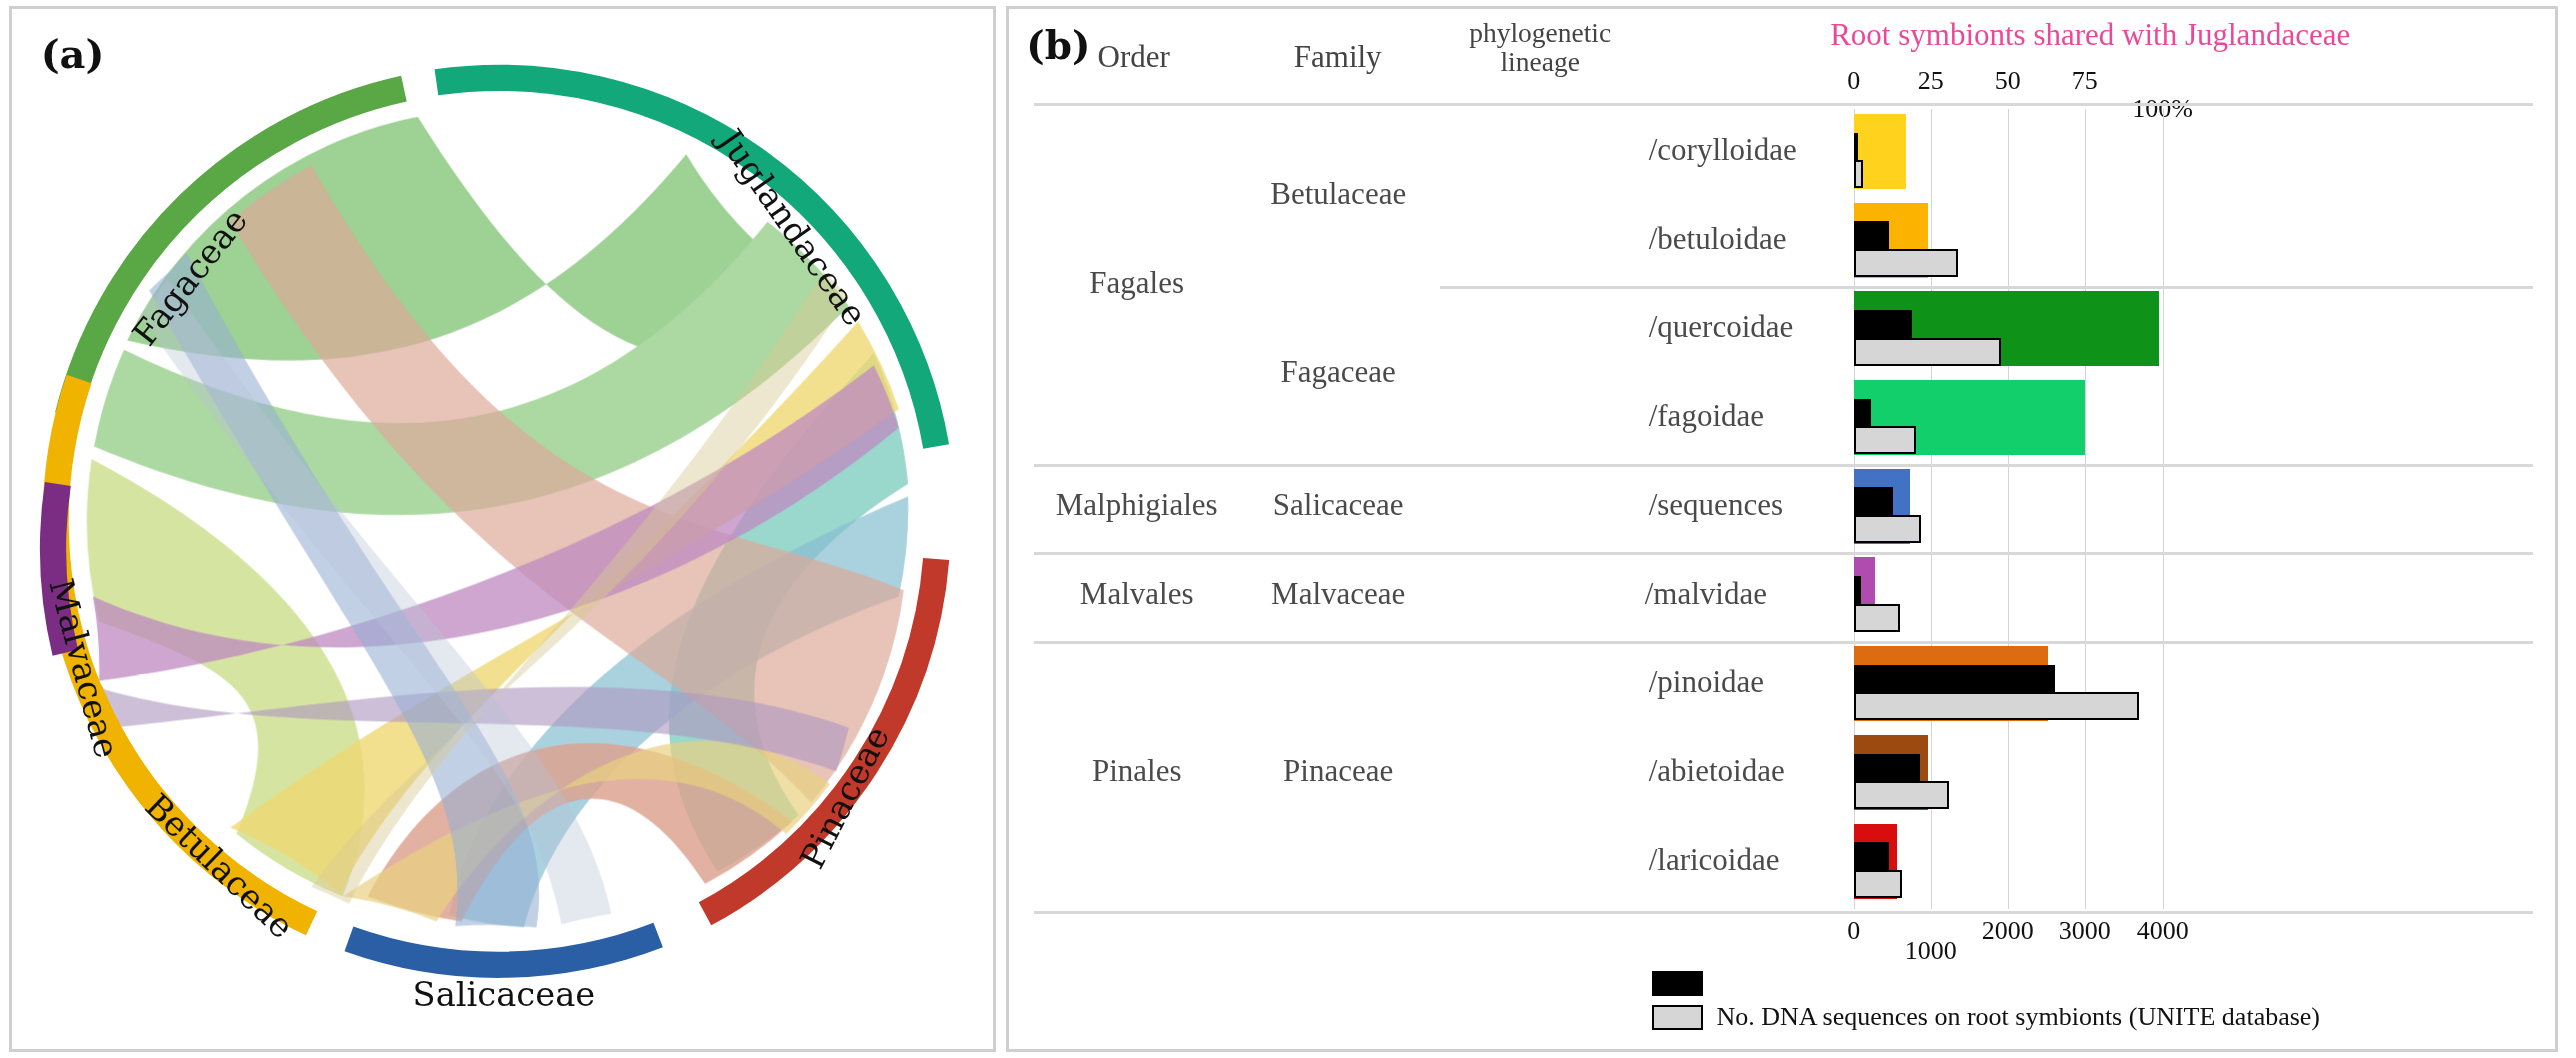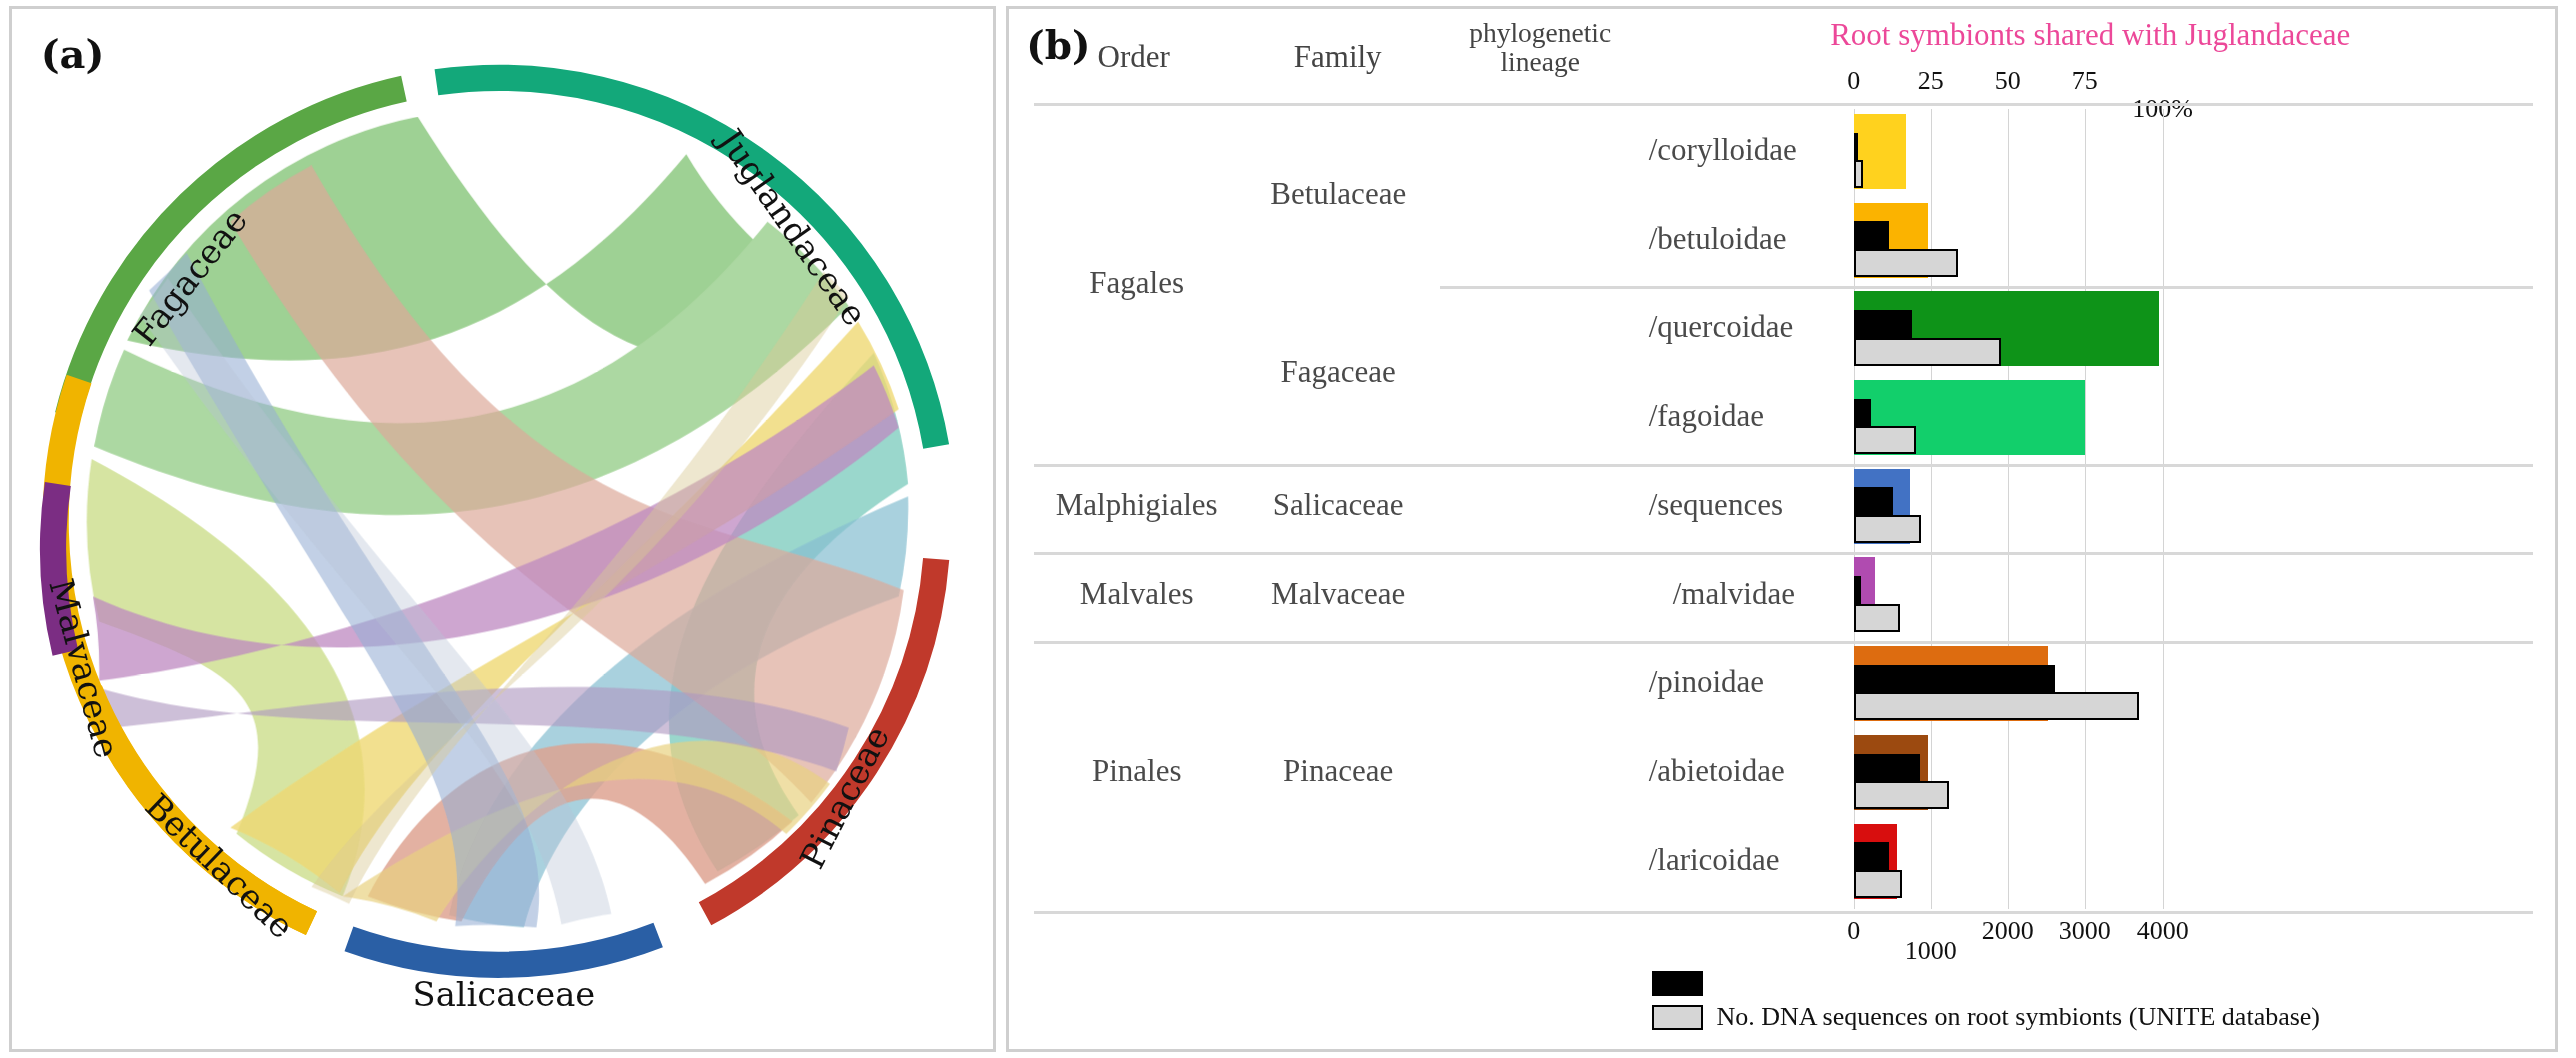--- a/index.html
+++ b/index.html
@@ -205,21 +205,21 @@
           <div style="position: absolute; left: 845px; top: 301px; height: 27.5px; width: 58px; background: rgb(0, 0, 0);"></div>
           <div class="bar-dna" style="position: absolute; left: 845px; top: 329px; height: 27.5px; width: 147px;"></div>
           <div class="lineage-txt" style="position: absolute; left: 640px; top: 389px;">/fagoidae</div>
           <div style="position: absolute; left: 845px; top: 371px; height: 75px; width: 231px; background: rgb(18, 207, 107);"></div>
           <div style="position: absolute; left: 845px; top: 390px; height: 27.5px; width: 17px; background: rgb(0, 0, 0);"></div>
           <div class="bar-dna" style="position: absolute; left: 845px; top: 417px; height: 27.5px; width: 62px;"></div>
           <div class="lineage-txt" style="position: absolute; left: 640px; top: 478px;">/sequences</div>
           <div style="position: absolute; left: 845px; top: 460px; height: 75px; width: 56px; background: rgb(66, 114, 196);"></div>
           <div style="position: absolute; left: 845px; top: 478px; height: 27.5px; width: 39px; background: rgb(0, 0, 0);"></div>
           <div class="bar-dna" style="position: absolute; left: 845px; top: 506px; height: 27.5px; width: 67px;"></div>
-          <div class="lineage-txt" style="position: absolute; left: 664px; top: 567px;">/malvidae</div>
+          <div class="lineage-txt" style="position: absolute; left: 636px; top: 567px;">/malvidae</div>
           <div style="position: absolute; left: 845px; top: 548px; height: 75px; width: 21.6px; background: rgb(176, 75, 176);"></div>
           <div style="position: absolute; left: 845px; top: 567px; height: 27.5px; width: 7.7px; background: rgb(0, 0, 0);"></div>
           <div class="bar-dna" style="position: absolute; left: 845px; top: 595px; height: 27.5px; width: 46px;"></div>
           <div class="lineage-txt" style="position: absolute; left: 640px; top: 655px;">/pinoidae</div>
           <div style="position: absolute; left: 845px; top: 637px; height: 75px; width: 194px; background: rgb(221, 108, 16);"></div>
           <div style="position: absolute; left: 845px; top: 656px; height: 27.5px; width: 201px; background: rgb(0, 0, 0);"></div>
           <div class="bar-dna" style="position: absolute; left: 845px; top: 683px; height: 27.5px; width: 285px;"></div>
           <div class="lineage-txt" style="position: absolute; left: 640px; top: 744px;">/abietoidae</div>
           <div style="position: absolute; left: 845px; top: 726px; height: 75px; width: 74px; background: rgb(156, 74, 16);"></div>
           <div style="position: absolute; left: 845px; top: 745px; height: 27.5px; width: 66px; background: rgb(0, 0, 0);"></div>

